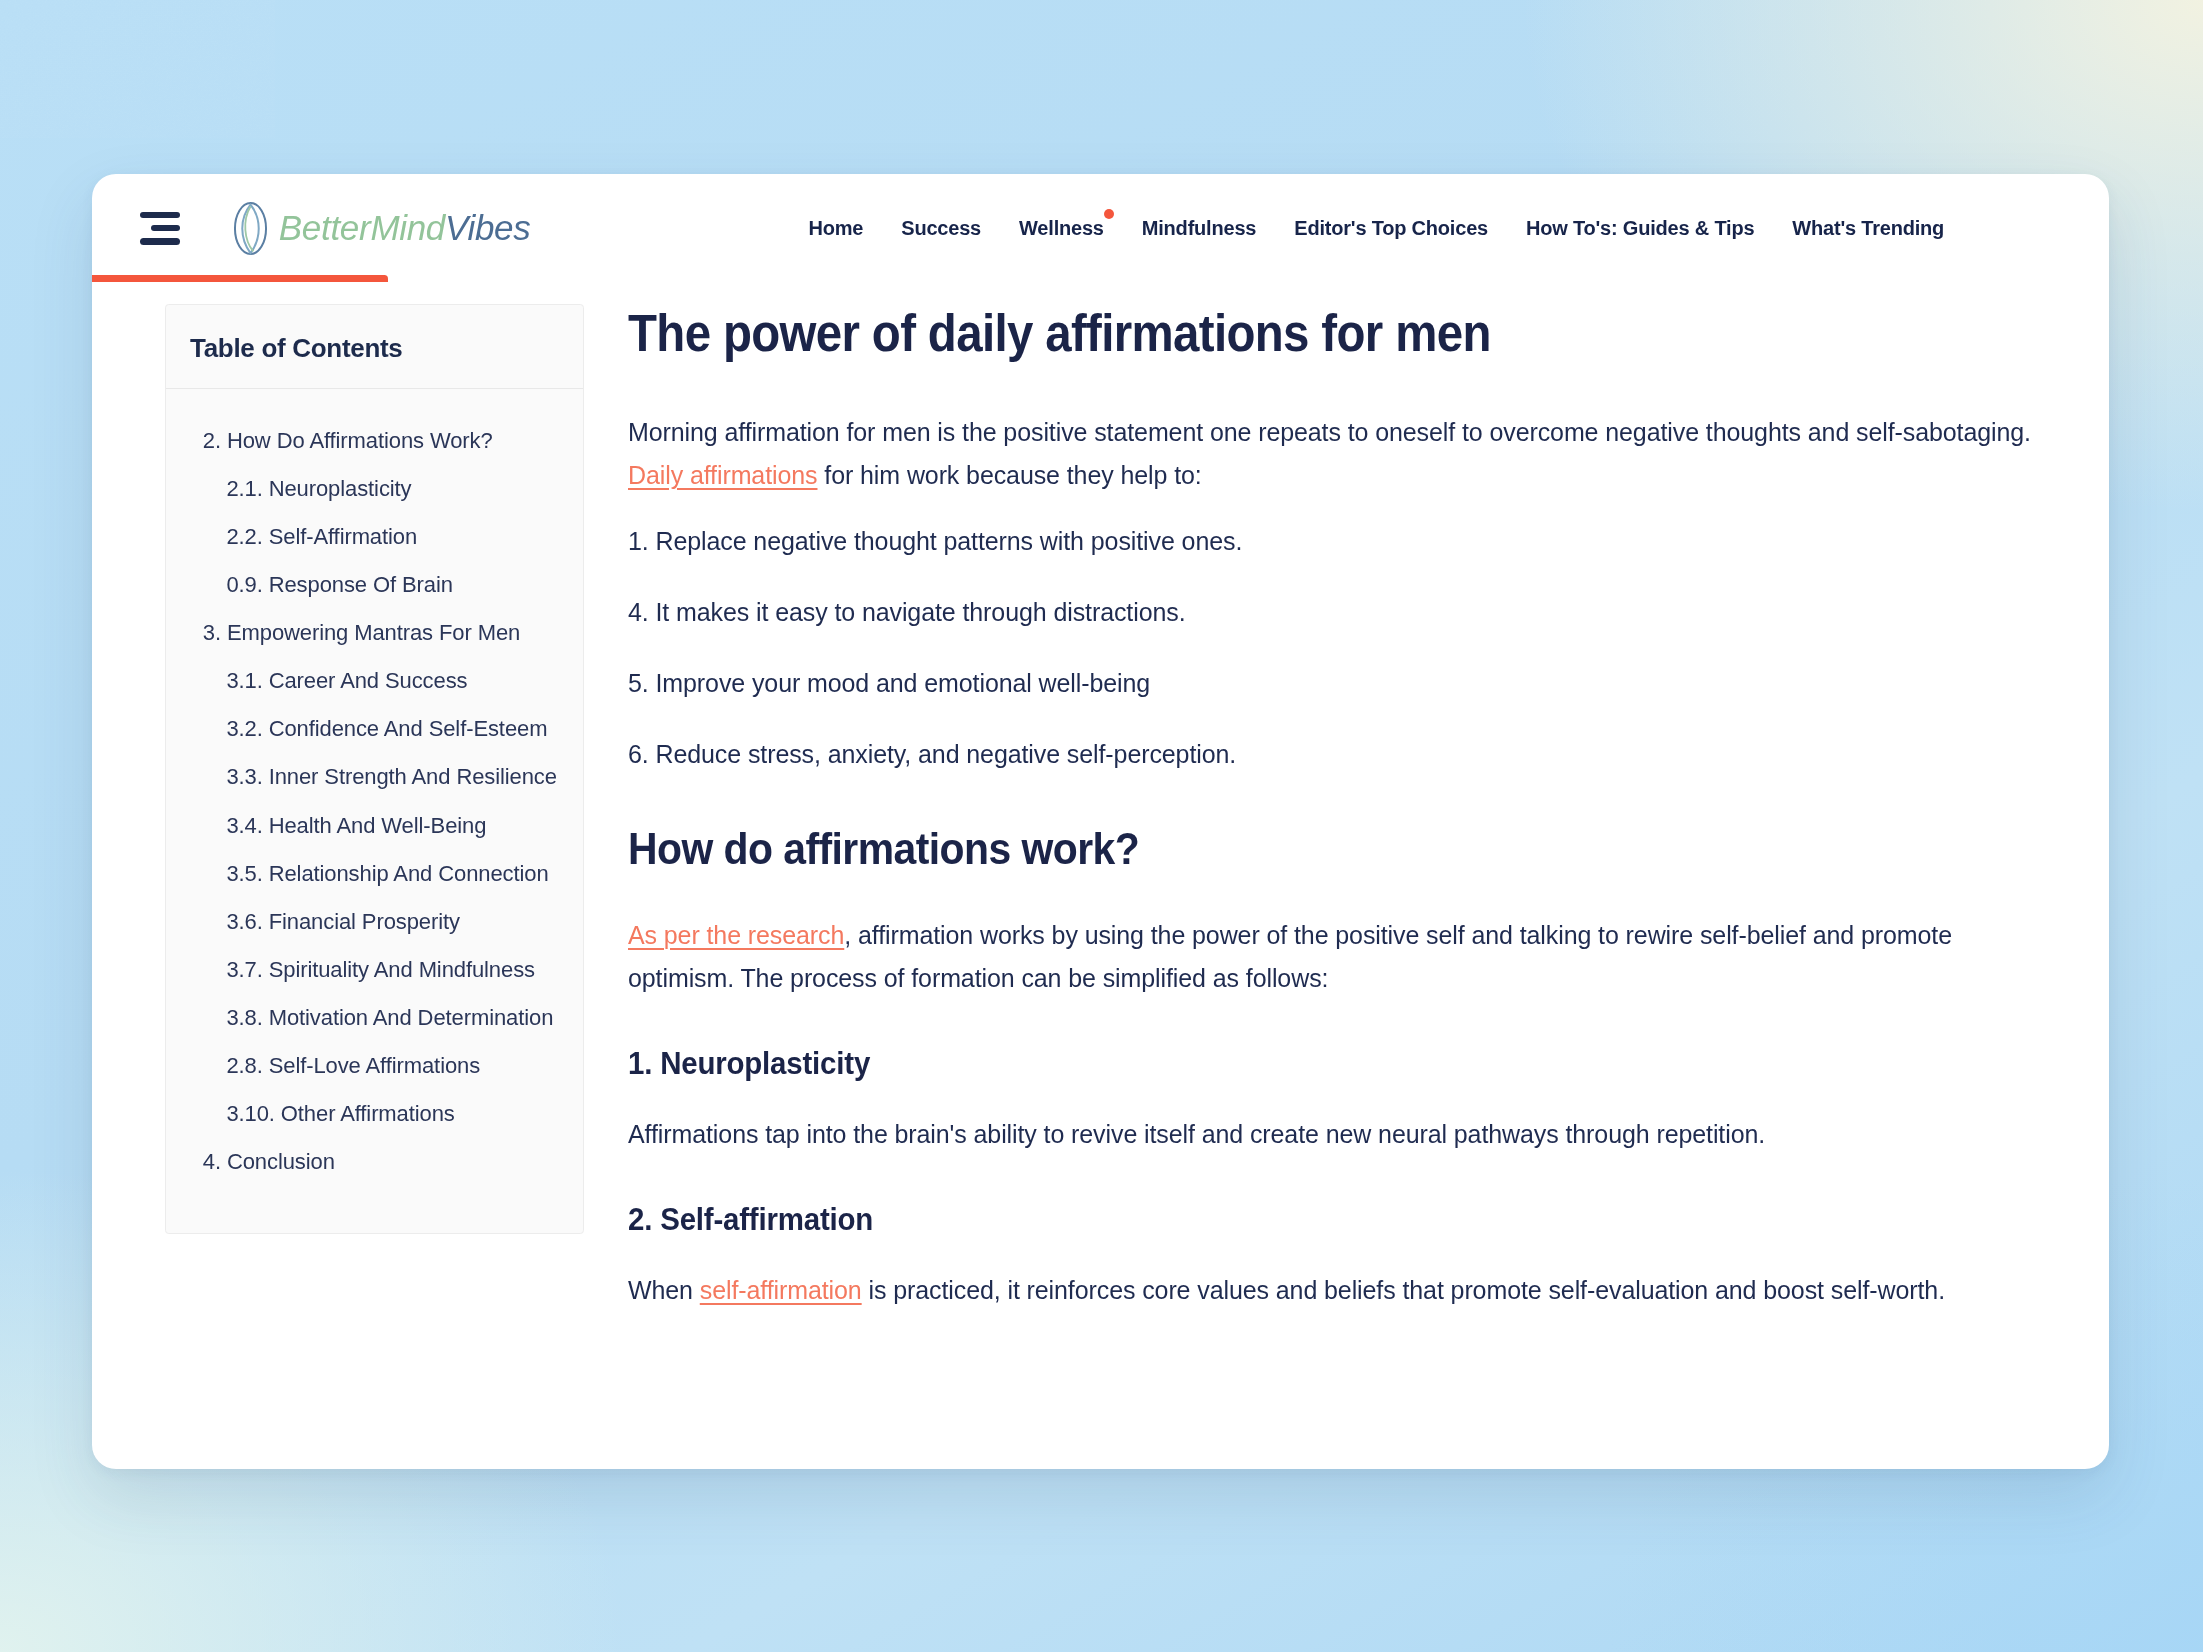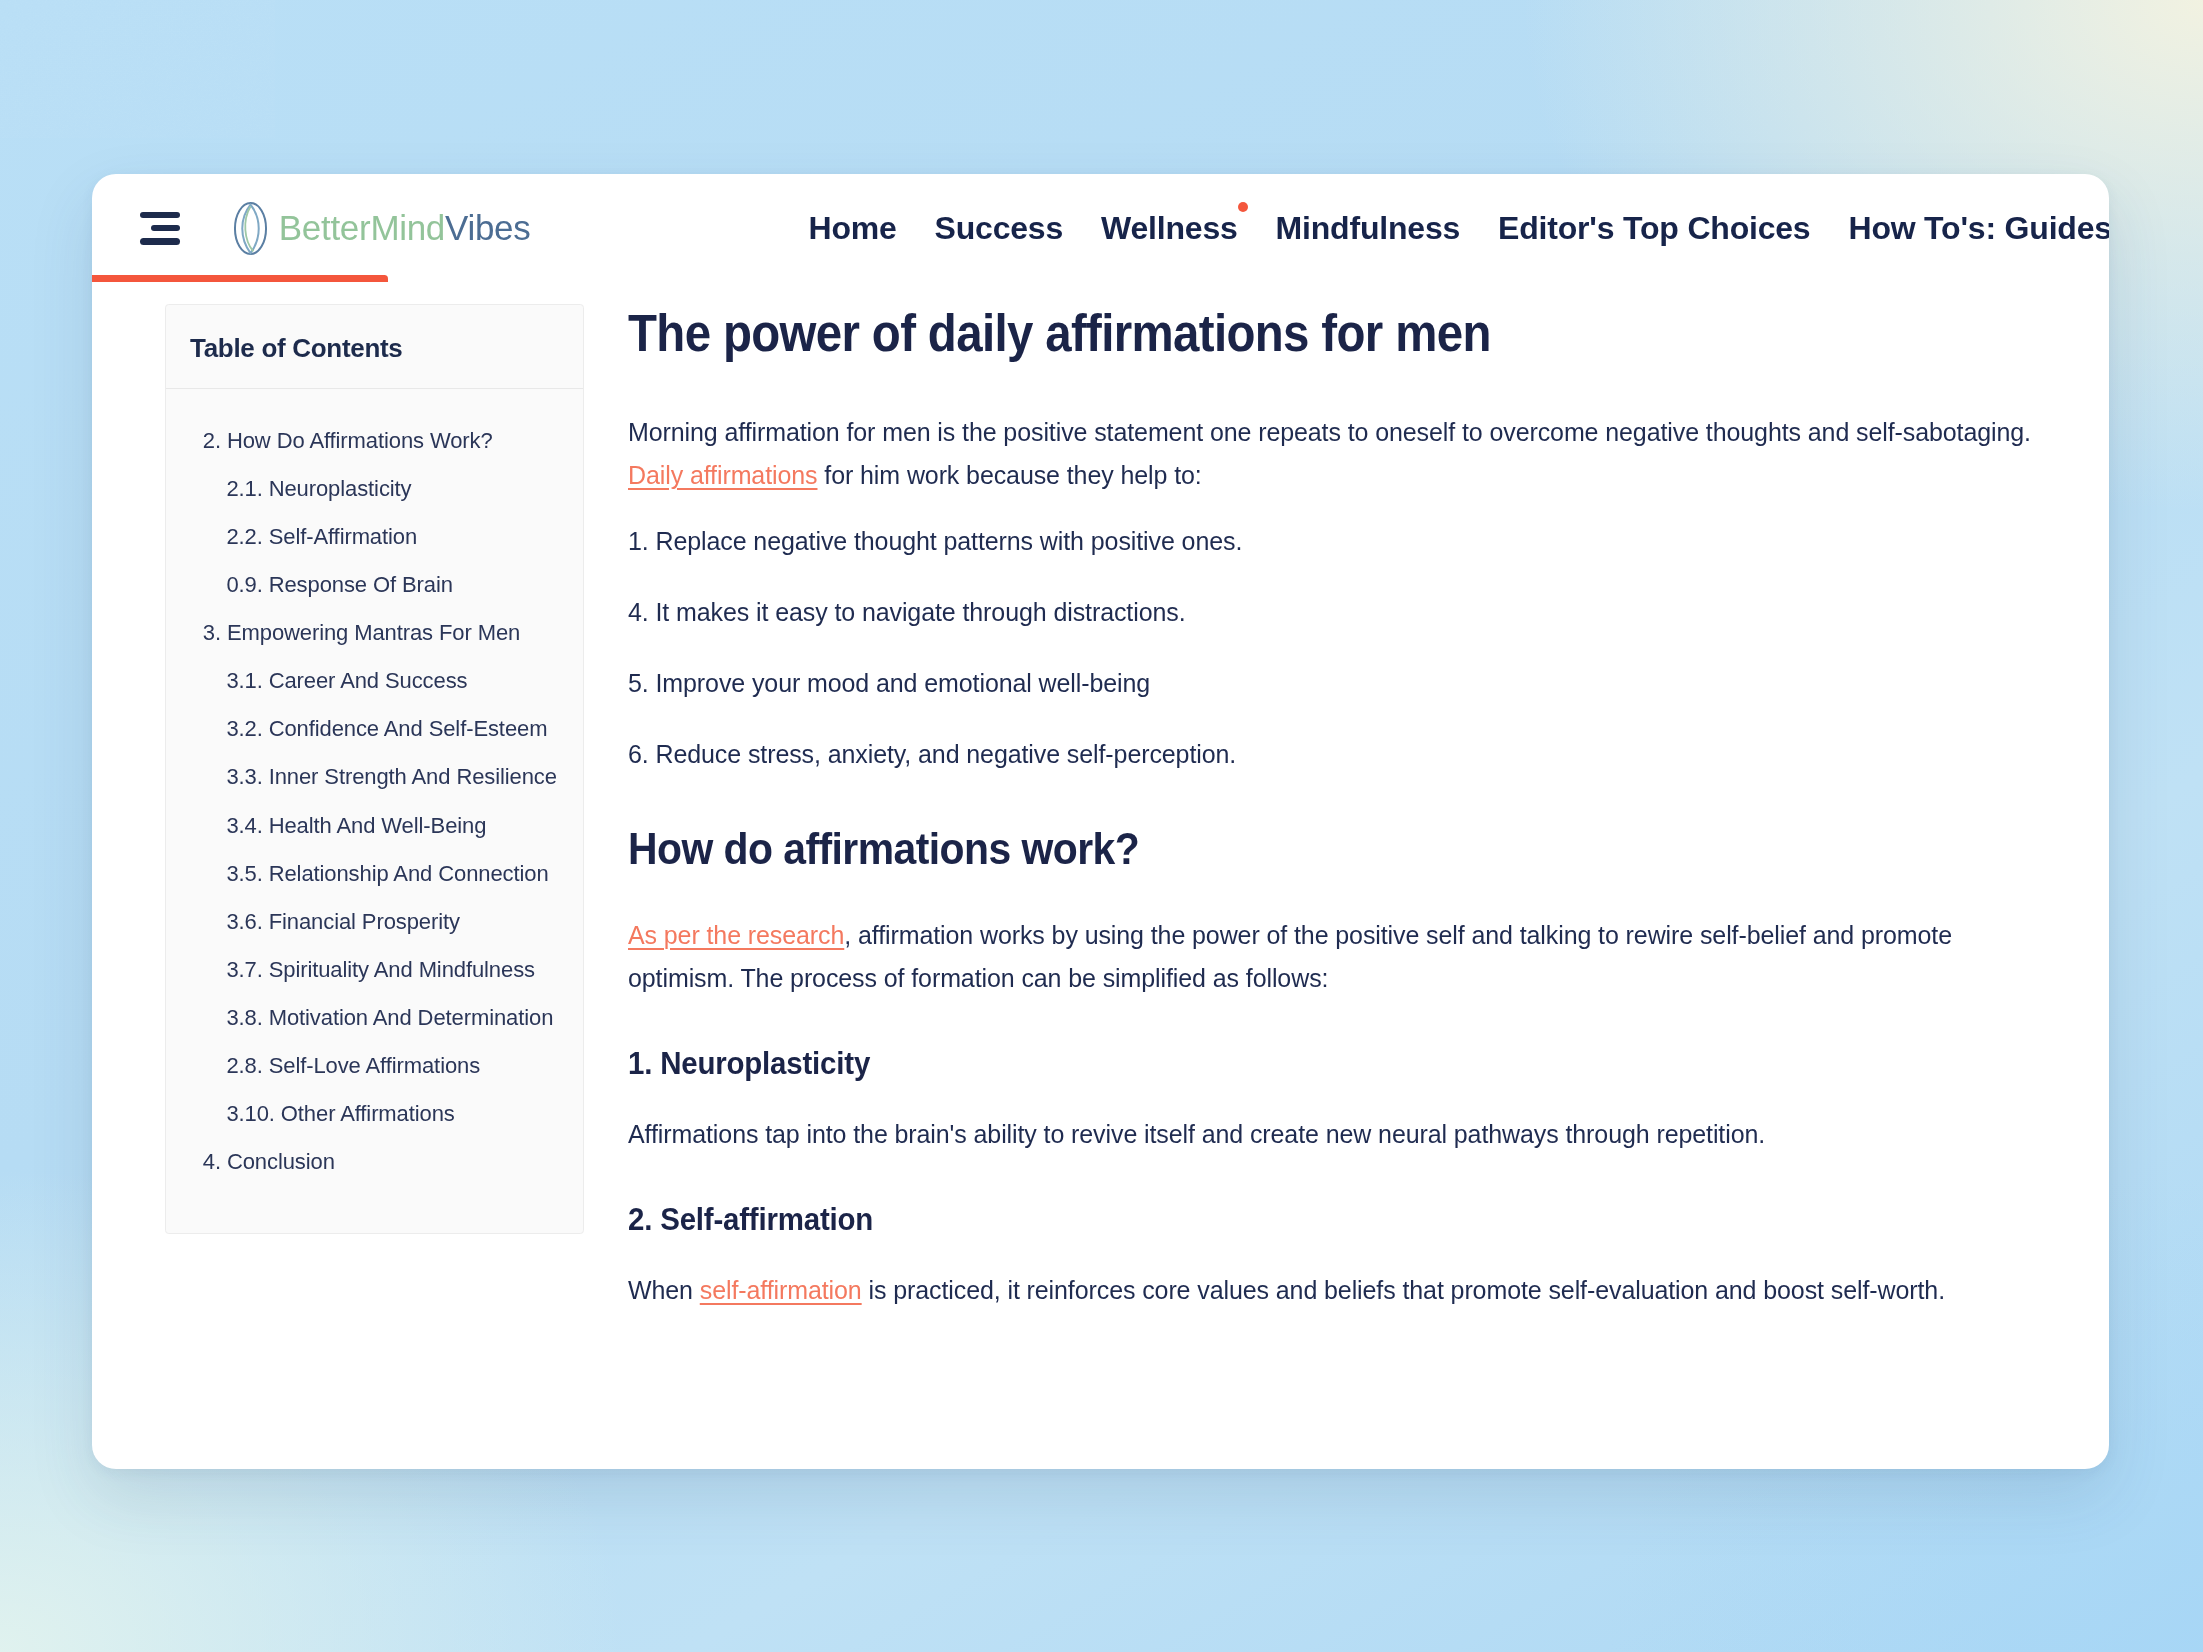--- a/index.html
+++ b/index.html
@@ -70,40 +70,41 @@
   .hamburger span:nth-child(2) { width: 29px; margin-left: 11px; }
   .hamburger span:nth-child(3) { width: 40px; }
 
   .brand {
     display: flex;
     align-items: center;
     margin-left: 42px;
     gap: 1.8px;
     cursor: pointer;
     flex: 0 0 auto;
+    font-style: italic;
   }
   .brand-mark { width: 53px; height: 61px; flex: 0 0 auto; }
   .brand-text {
     font-size: 35px;
     letter-spacing: -0.3px;
     font-weight: 400;
     white-space: nowrap;
   }
   .brand-text .b1 { color: #93c49a; }
   .brand-text .b2 { color: #4c6d93; }
 
   .main-nav {
     display: flex;
     align-items: center;
     margin-left: 259px;
     gap: 0;
   }
   .nav-item {
     position: relative;
-    font-size: 32px;
+    font-size: 20px;
     font-weight: 700;
     color: #17244a;
     letter-spacing: -0.2px;
     white-space: nowrap;
     padding: 9.2px 19px;
     cursor: pointer;
   }
   .nav-dot {
     position: absolute;
     top: 1.8px;

